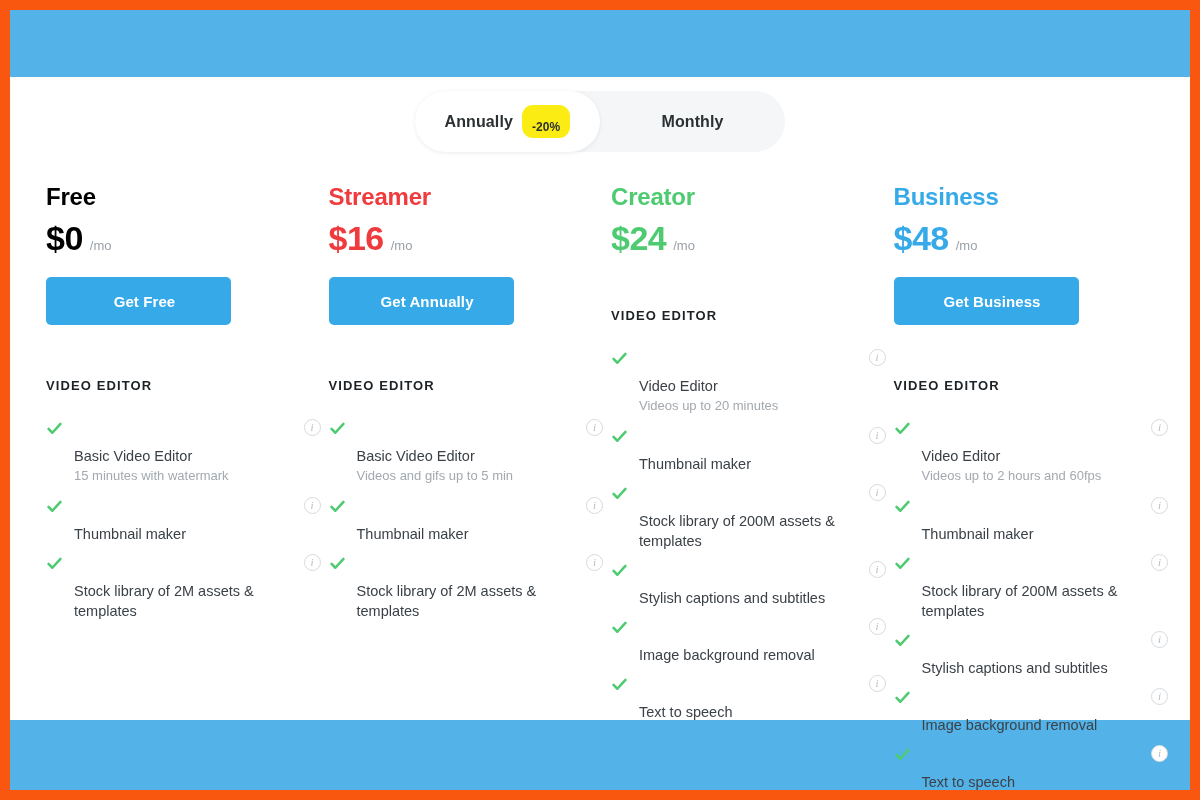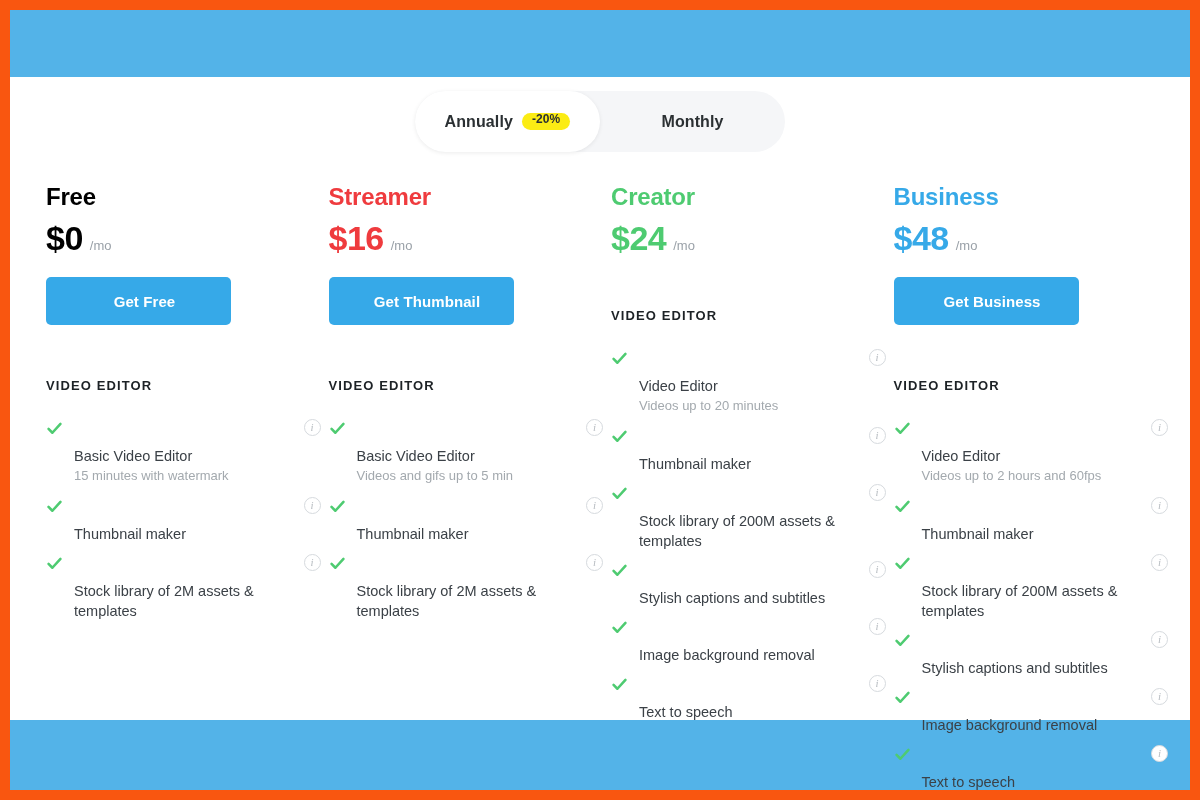--- a/index.html
+++ b/index.html
@@ -83,21 +83,21 @@
   .toggle-opt.active {
     background: #ffffff;
     box-shadow: 0 1px 4px rgba(0,0,0,.08);
   }
   .badge-discount {
     background: #fbec14;
     color: #2b3033;
     font-size: 12px;
     font-weight: bold;
     border-radius: 11px;
-    padding: 0 10px 5px 10px;
+    padding: 16px 10px 5px 10px;
     line-height: 1;
   }
 
   
   .logo {
     position: absolute;
     right: 0px;
     top: 18px;
     width: 170px;
     text-align: center;
@@ -285,21 +285,21 @@
 
         </div>
       </div>
 
       <div class="col">
         <div class="plan-name" style="color:#ef3b3e">Streamer</div>
         <div class="price-row">
           <span class="price" style="color:#ef3b3e">$16</span>
           <span class="per">/mo</span>
         </div>
-        <button class="cta">Get Thumbnail</button>
+        <button class="cta">Get Annually</button>
         <div class="section-title">VIDEO EDITOR</div>
         <div class="features">
 
           <div class="feat">
             <svg class="check" viewBox="0 0 20 20">
                 <path d="M3 10.5 L7.5 15 L17 4.5" fill="none" stroke="#4ecb71" stroke-width="3" stroke-linecap="round" stroke-linejoin="round"></path>
               </svg>
             <div class="feat-body">
               <div class="feat-label">Basic Video Editor</div>
               <div class="feat-sub">Videos and gifs up to 5 min</div>

